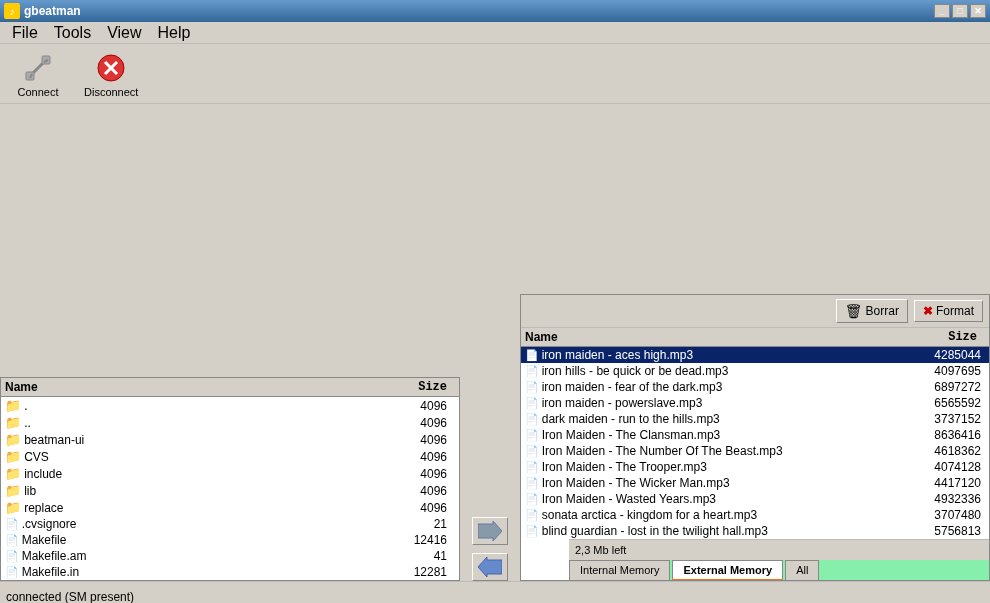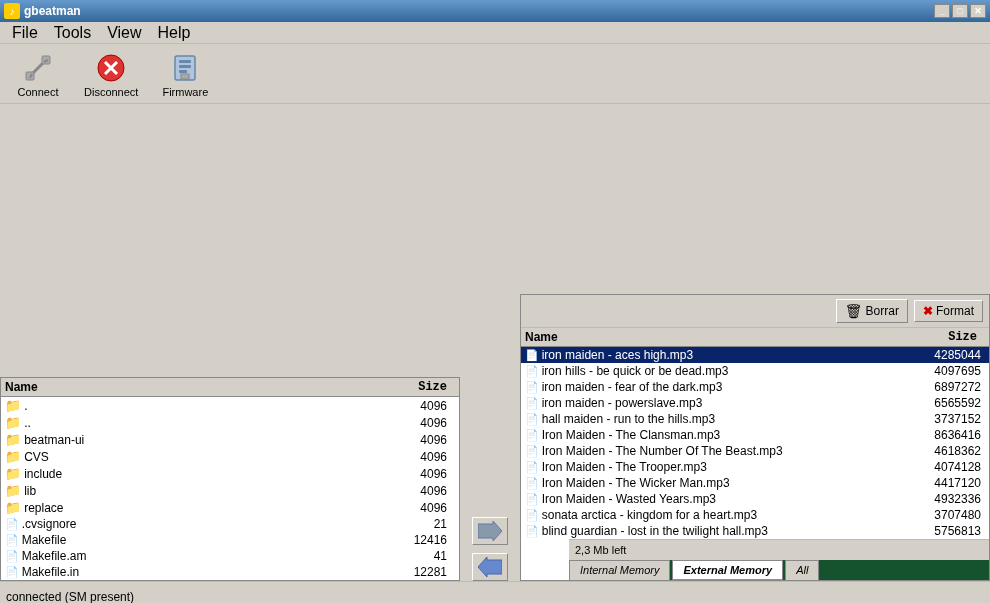--- a/index.html
+++ b/index.html
@@ -236,22 +236,21 @@
       border-top: 1px solid #bbb;
       margin-left: 48px;
     }
     .storage-info {
       padding: 4px 6px;
       background: #d4d0c8;
       font-size: 11px;
     }
     .tab-bar {
       display: flex;
-      background: #14532d;
-      font-style: italic;
+      background: #86efac;
     }
     .tab {
       padding: 3px 10px;
       border: 1px solid #888;
       border-bottom: none;
       cursor: pointer;
       font-size: 11px;
       background: #d4d0c8;
       margin-right: 2px;
     }
@@ -315,32 +314,20 @@
   <div class="toolbar-btn">
     <div class="toolbar-icon icon-disconnect">
       <svg width="32" height="32" viewBox="0 0 32 32">
         <circle cx="16" cy="16" r="13" fill="#dd3333" stroke="#aa0000" stroke-width="1"></circle>
         <line x1="10" y1="10" x2="22" y2="22" stroke="white" stroke-width="3"></line>
         <line x1="22" y1="10" x2="10" y2="22" stroke="white" stroke-width="3"></line>
       </svg>
     </div>
     <span>Disconnect</span>
   </div>
-  <div class="toolbar-btn">
-    <div class="toolbar-icon icon-firmware">
-      <svg width="32" height="32" viewBox="0 0 32 32">
-        <rect x="6" y="4" width="20" height="24" rx="2" fill="#b0c4de" stroke="#6688aa" stroke-width="1.5"></rect>
-        <rect x="10" y="8" width="12" height="3" fill="#6688aa" rx="1"></rect>
-        <rect x="10" y="13" width="12" height="3" fill="#6688aa" rx="1"></rect>
-        <rect x="10" y="18" width="8" height="3" fill="#6688aa" rx="1"></rect>
-        <rect x="12" y="22" width="8" height="5" fill="#aaa" stroke="#888"></rect>
-      </svg>
-    </div>
-    <span>Firmware</span>
-  </div>
 </div>
 
 <div class="main-content">
 
   <div class="left-panel">
     <div class="file-list-header">
       <span class="col-name">Name</span>
       <span class="col-size">Size</span>
     </div>
     <div class="file-list" id="left-file-list">
@@ -477,21 +464,21 @@
         <div class="right-file-row">
     <span class="rfname">
       <span class="file-icon" style="color:#666">📄</span>
       <span>iron maiden - powerslave.mp3</span>
     </span>
     <span class="rfsize">6565592</span>
   </div>
         <div class="right-file-row">
     <span class="rfname">
       <span class="file-icon" style="color:#666">📄</span>
-      <span>hall maiden - run to the hills.mp3</span>
+      <span>dark maiden - run to the hills.mp3</span>
     </span>
     <span class="rfsize">3737152</span>
   </div>
         <div class="right-file-row">
     <span class="rfname">
       <span class="file-icon" style="color:#666">📄</span>
       <span>Iron Maiden - The Clansman.mp3</span>
     </span>
     <span class="rfsize">8636416</span>
   </div>

